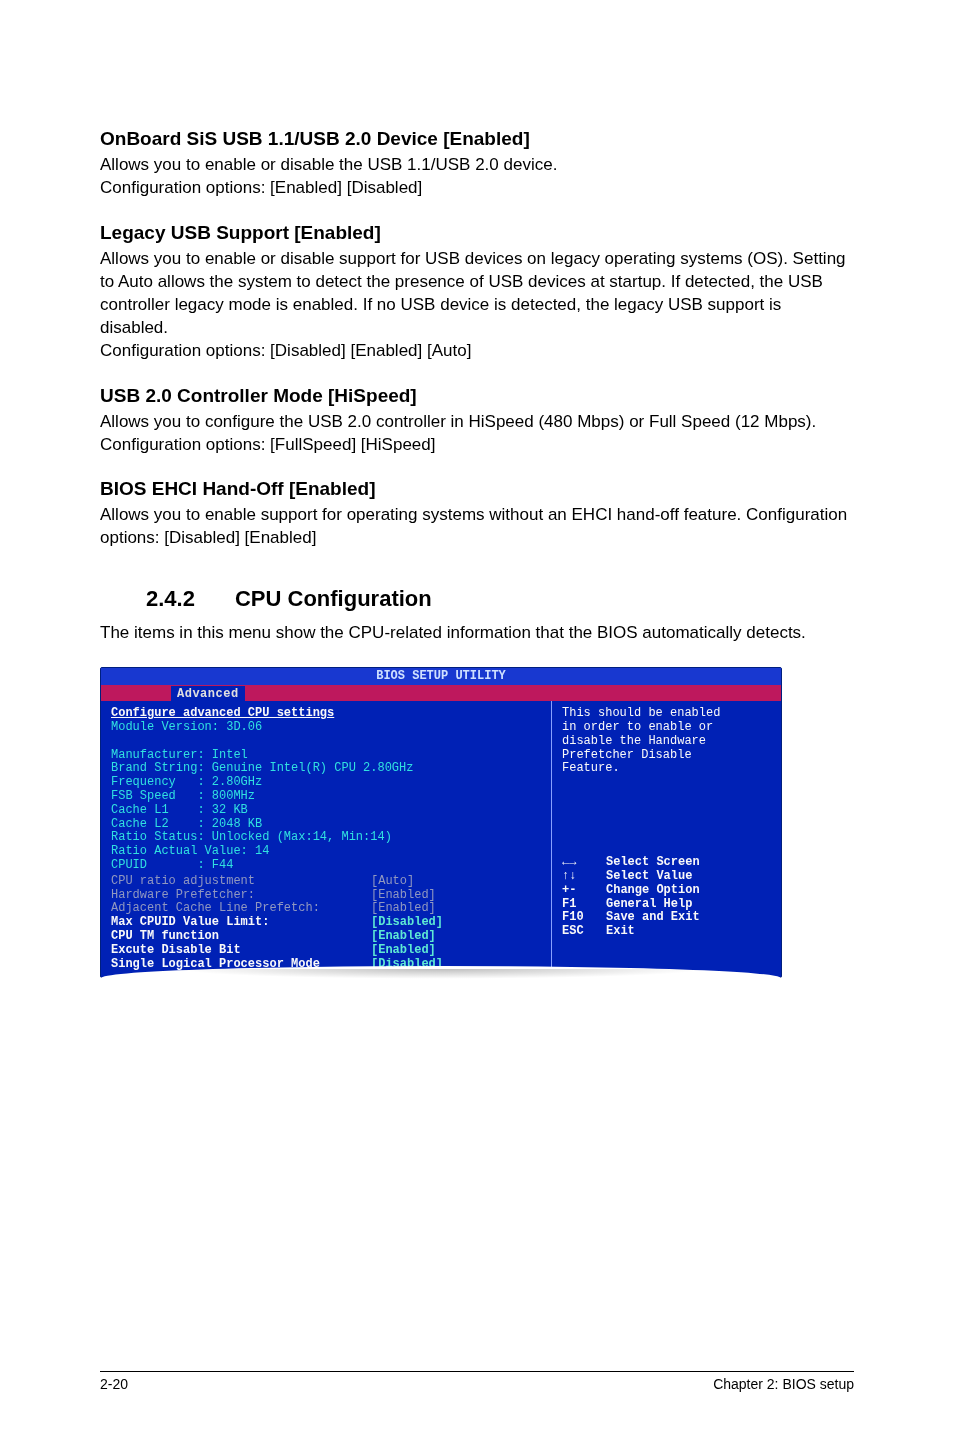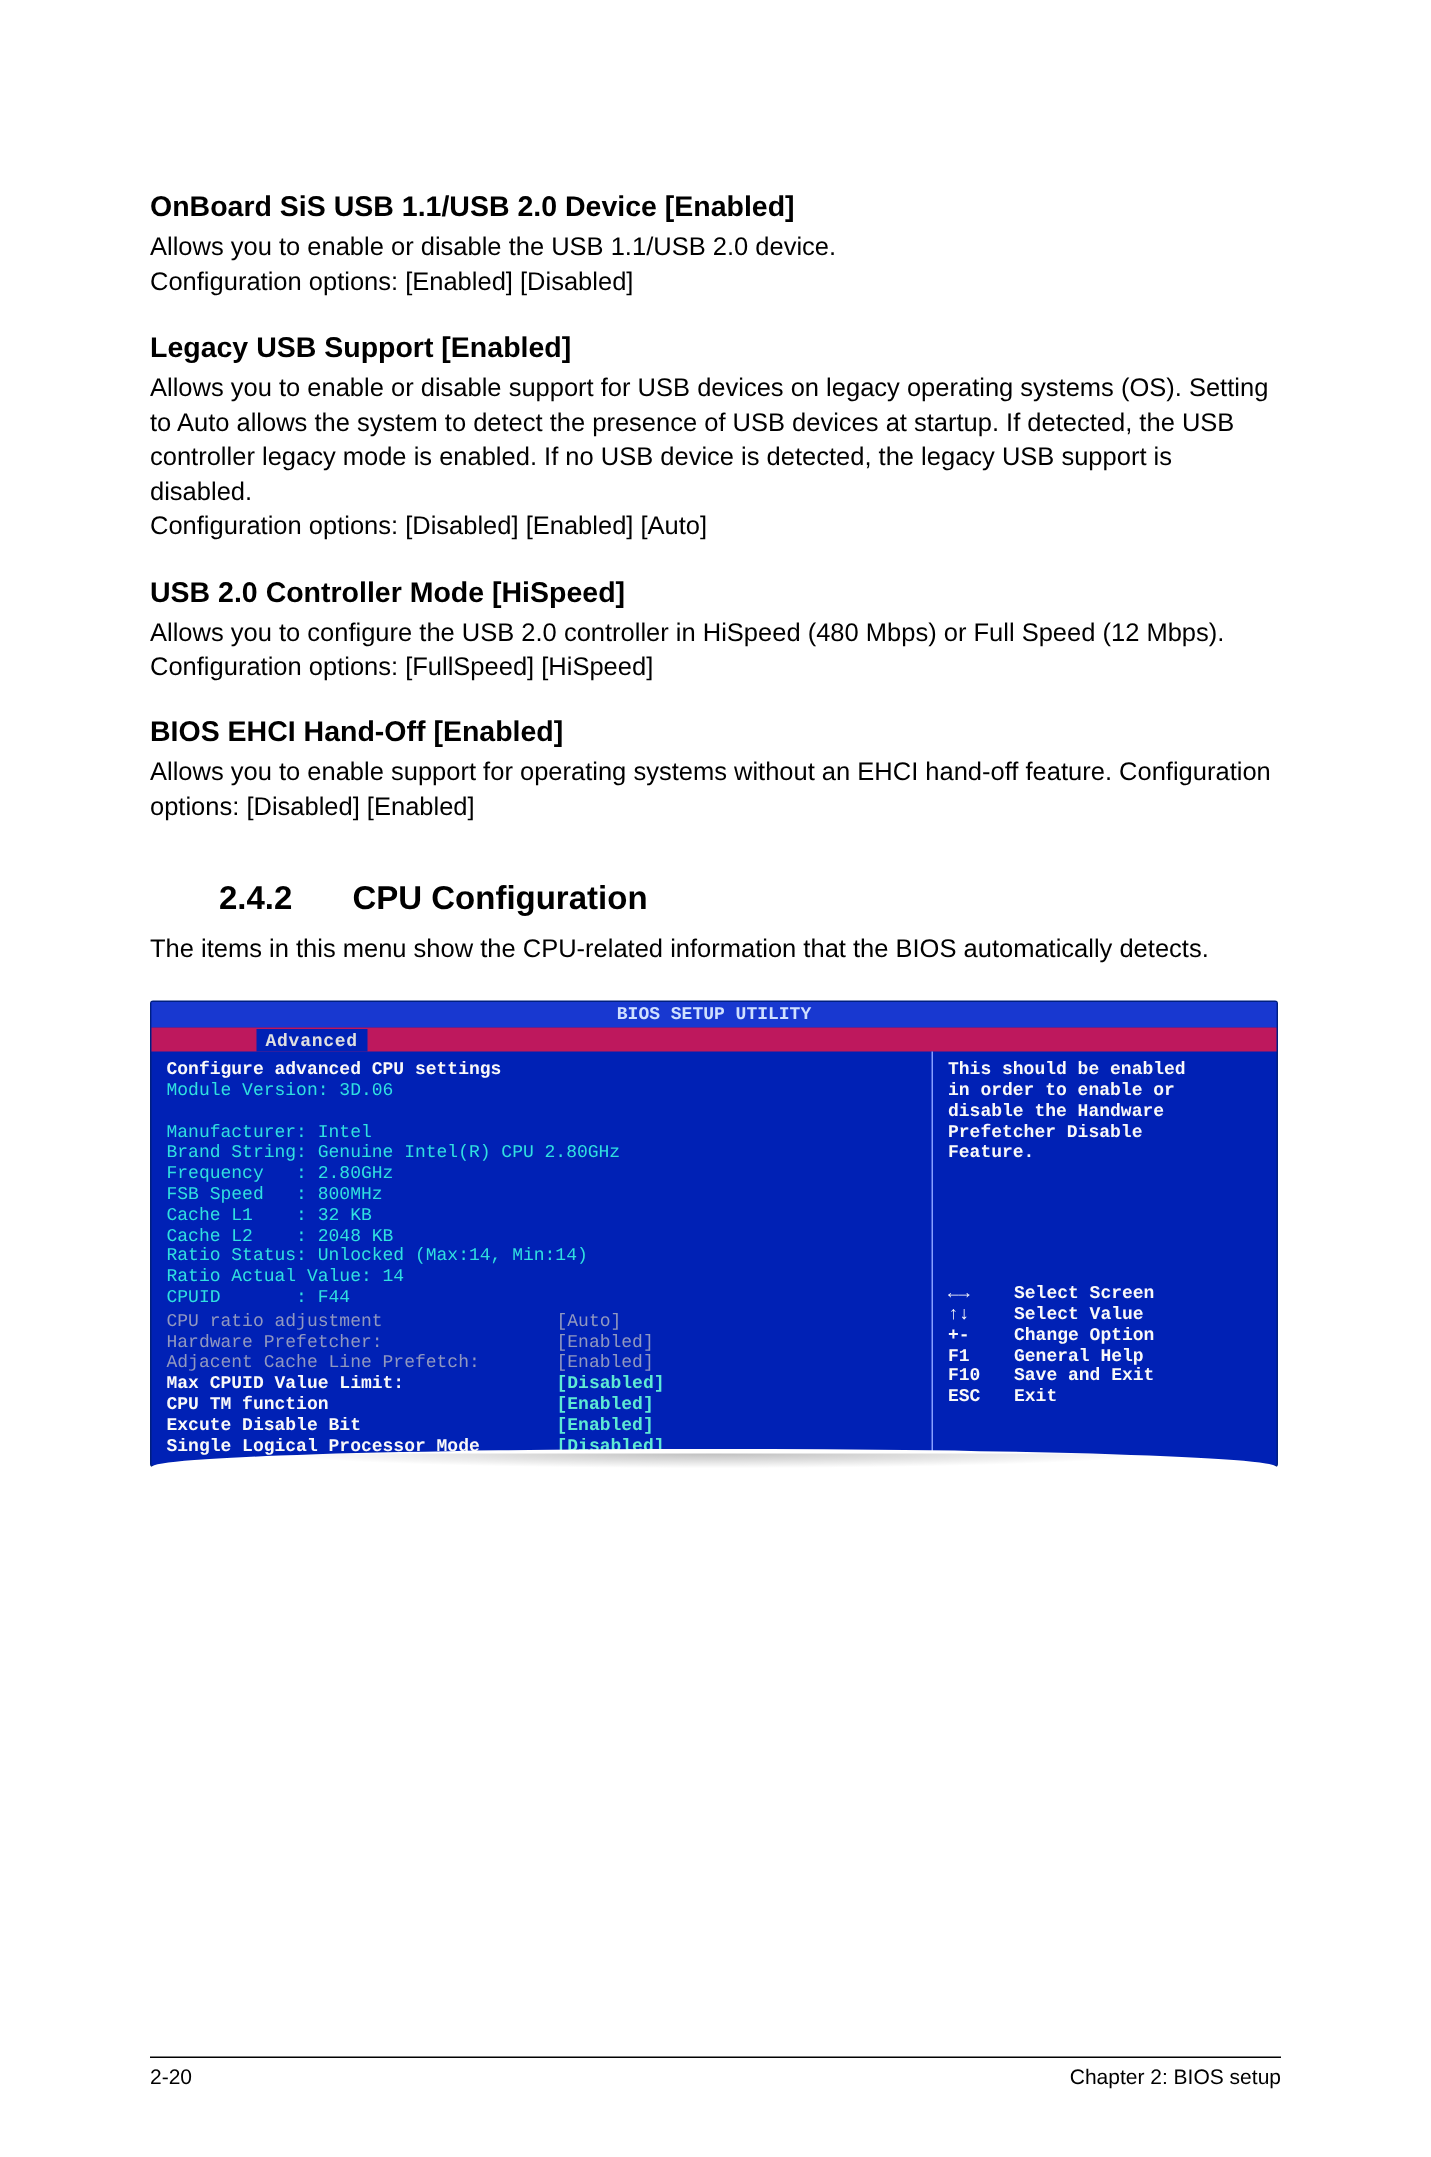--- a/index.html
+++ b/index.html
@@ -29,21 +29,21 @@
     font-size: 22px;
     font-weight: bold;
     margin-top: 36px;
     margin-bottom: 10px;
   }
   .section-num { display:inline-block; margin-right: 40px; margin-left: 46px; }
 
   
   .bios {
     margin-top: 18px;
-    width: 752px;
+    width: 682px;
     border: 1px solid #001f7f;
     background: #0021b5;
     font-family: "Courier New", monospace;
     font-size: 12px;
     color: #f0f030;
     position: relative;
     border-radius: 2px;
     overflow: visible;
   }
   .bios-titlebar {
@@ -84,30 +84,30 @@
     width: 230px;
     border-left: 1px solid #88a0ff;
     padding: 6px 8px 6px 10px;
     color: #f9f9f9;
     font-weight: bold;
   }
   .bios-line {
     white-space: pre;
     line-height: 1.15;
   }
-  .cfg-head { color: #f9f9f9; font-weight: bold; }
+  .cfg-head { color: #f9f9f9; font-weight: bold; text-decoration: underline; }
   .cyan { color: #30e0e0; }
   .grey { color: #9098c0; }
   .white { color: #f9f9f9; font-weight: bold; }
   .yel { color: #5eead4; font-weight: bold; }
   .row { display:flex; }
   .lbl { width: 260px; }
   .val { }
   .help-block { margin-top: 0; }
-  .help-line { color: #f9f9f9; font-weight: bold; line-height:1.15; white-space: pre;}
+  .help-line { color: #f9f9f9; font-weight: normal; line-height:1.15; white-space: pre;}
   .nav-block { margin-top: 80px; }
   .nav-row { display:flex; line-height:1.15;}
   .nav-key { width: 44px; color:#f9f9f9; font-weight:bold; }
   .nav-lbl { color:#f9f9f9; font-weight:bold; }
   .bios-shadow {
     position: absolute;
     left: 0; right: 0;
     bottom: -14px;
     height: 22px;
     background: radial-gradient(ellipse 55% 14px at 50% 0%, rgba(0,0,0,0.25), rgba(0,0,0,0) 70%);

